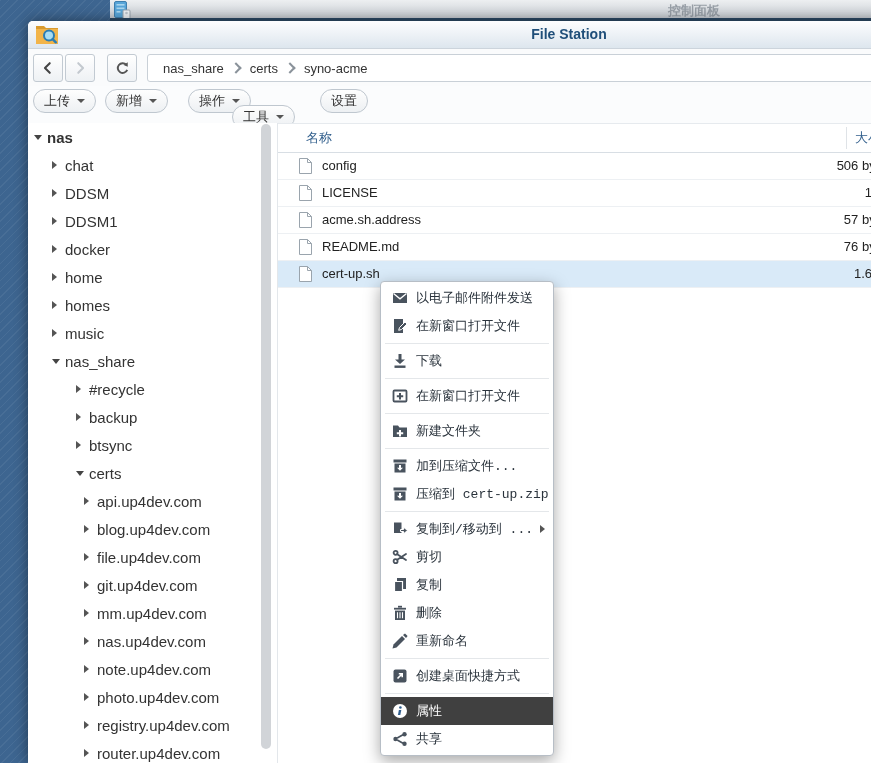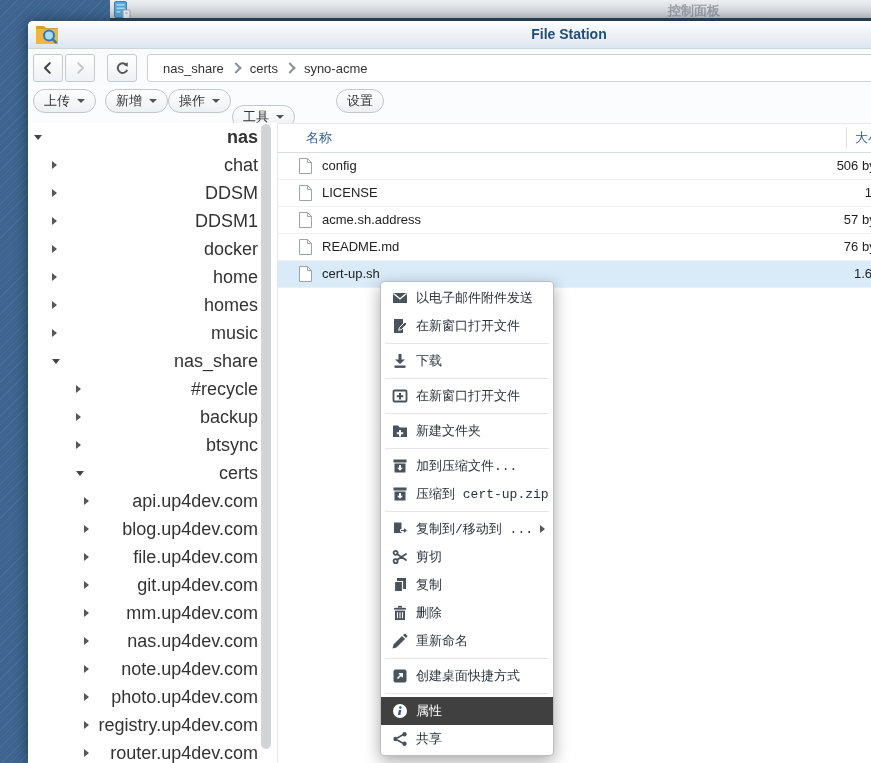--- a/index.html
+++ b/index.html
@@ -36,21 +36,21 @@
   
   .toolbar{position:absolute;left:0;top:65px;right:0;height:37px;background:#fbfcfd;}
   .tb-btn{position:absolute;top:3px;height:24px;box-sizing:border-box;border:1px solid #bfc7cf;border-radius:12px;
        background:linear-gradient(#fefefe,#edf0f3);font-size:13px;color:#333;
        display:flex;align-items:center;padding:0 10px;}
   .caret{width:0;height:0;border-left:4px solid transparent;border-right:4px solid transparent;
        border-top:4px solid #555;margin-left:7px;}
   
   .content{position:absolute;left:0;top:102px;right:0;bottom:0;background:#fff;}
   .sidebar{position:absolute;left:0;top:0;width:230px;bottom:0;overflow:hidden;}
-  .tree-item{height:28px;display:flex;align-items:center;font-size:18px;color:#333;white-space:nowrap;justify-content:space-between;}
+  .tree-item{height:28px;display:flex;align-items:center;font-size:15px;color:#333;white-space:nowrap;}
   .tree-item.root{font-weight:bold;}
   .lvl0{padding-left:6px;} .lvl1{padding-left:24px;} .lvl2{padding-left:48px;} .lvl3{padding-left:56px;}
   .arrow{width:9px;margin-right:4px;display:inline-block;}
   .arrow i{display:block;width:0;height:0;}
   .arrow.exp i{border-left:4px solid transparent;border-right:4px solid transparent;border-top:5px solid #444;}
   .arrow.col i{border-top:4px solid transparent;border-bottom:4px solid transparent;border-left:5px solid #555;}
   .side-scrollbar{position:absolute;left:233px;top:1px;width:10px;height:625px;background:#d1d4d8;border-radius:5px;}
   .vdivider{position:absolute;left:249px;top:0;bottom:0;width:1px;background:#e3e7eb;}
   
   .main{position:absolute;left:250px;top:0;right:0;bottom:0;}
@@ -141,29 +141,29 @@
 
   <div class="toolbar">
     <div class="tb-btn" style="left:5px;">
       <span>上传</span>
       <span class="caret"></span>
     </div>
     <div class="tb-btn" style="left:77px;">
       <span>新增</span>
       <span class="caret"></span>
     </div>
-    <div class="tb-btn" style="left:140px;">
+    <div class="tb-btn" style="left:160px;">
       <span>操作</span>
       <span class="caret"></span>
     </div>
     <div class="tb-btn" style="left:204px;margin-top:16px;">
       <span>工具</span>
       <span class="caret"></span>
     </div>
-    <div class="tb-btn" style="left:292px;margin-left:16px;">
+    <div class="tb-btn" style="left:292px;">
       <span>设置</span>
     </div>
   </div>
 
   <div class="content">
 
     <div class="sidebar">
       <div class="tree-item root lvl0">
           <span class="arrow exp">
             <i></i>

